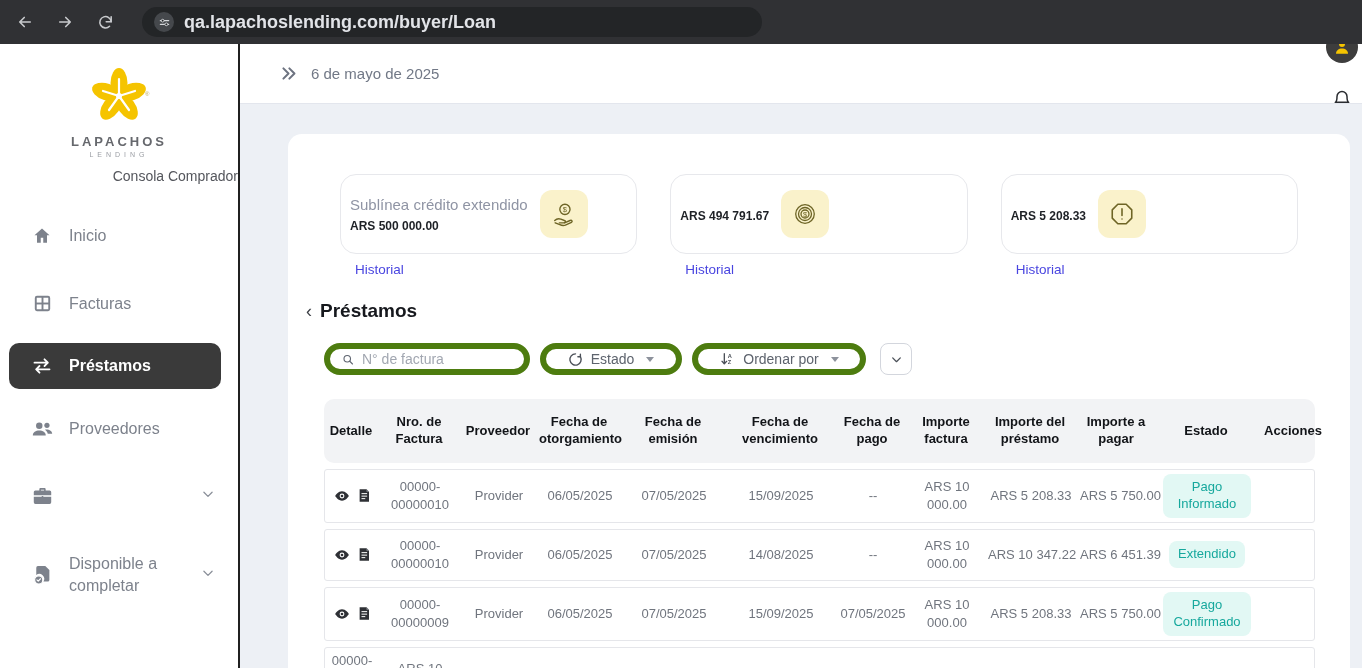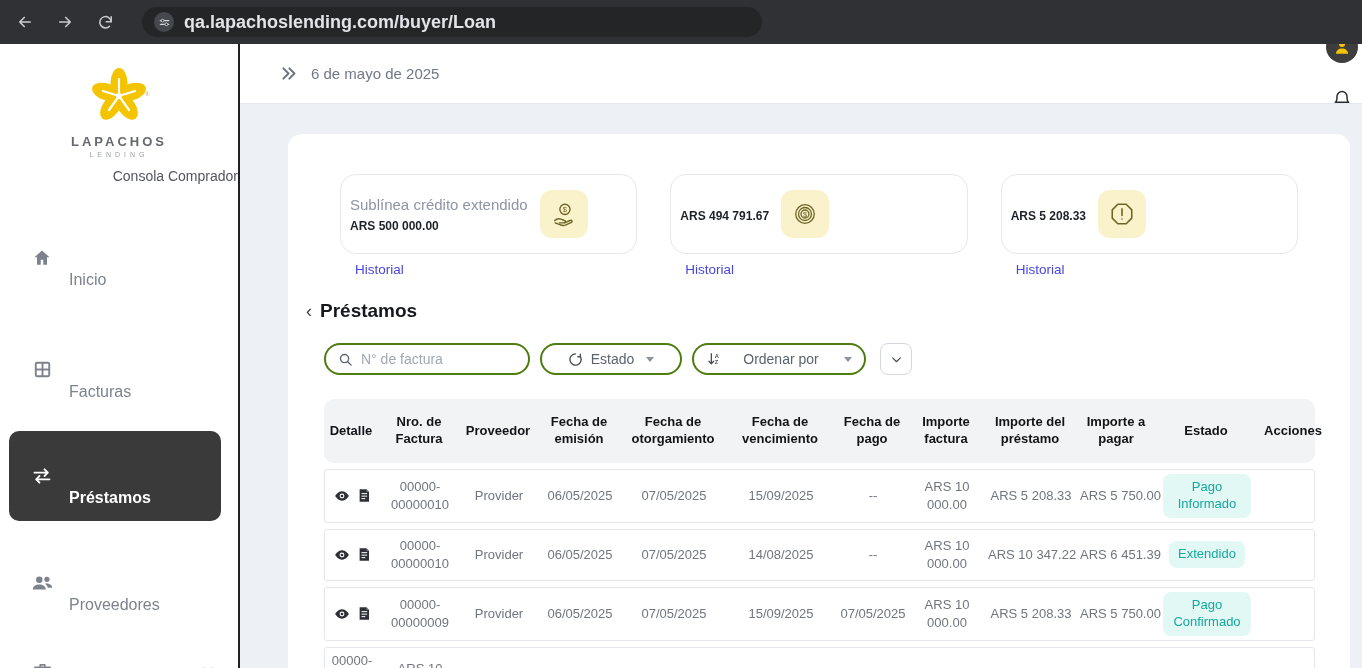--- a/index.html
+++ b/index.html
@@ -26,21 +26,21 @@
   .brand { text-align:center; padding-top:18px; }
   .brand-name { font-size:13px; font-weight:bold; letter-spacing:3px; color:#66686d; margin-top:2px; }
   .brand-sub { font-size:7px; letter-spacing:4px; color:#9a9da3; margin-top:2px; }
   .console-label { text-align:right; font-size:14px; color:#54565c; margin-top:10px; }
   .menu { margin-top:18px; display:flex; flex-direction:column; }
   .menu-item { display:flex; align-items:center; gap:16px; padding:12px 14px 12px 22px;
     margin:11px 9px; color:#7d828c; font-size:16px; cursor:pointer; border-radius:10px; line-height:1.35; }
   .menu-item .mi-icon { width:22px; display:flex; justify-content:center; flex-shrink:0; }
   .menu-item.active { background:#3a3a3a; color:#ffffff; font-weight:600; margin:6px 17px 6px 9px; }
   .menu-item .chev { margin-left:auto; color:#8a8f99; }
-  .menu-item .mi-label { flex:1;margin-top:44px; }
+  .menu-item .mi-label { flex:1; }
 
   
   .main { flex:1; display:flex; flex-direction:column; min-width:0; }
   .topbar { height:60px; background:#ffffff; border-bottom:1px solid #e3e6ed;
     display:flex; align-items:center; padding:0 0 0 40px; position:relative; overflow:hidden; }
   .topbar-date { display:flex; align-items:center; gap:14px; color:#717886; font-size:15px; }
   .topbar-right { margin-left:auto; display:flex; align-items:center; gap:26px; padding-right:0;flex-direction:column; }
   .buyer-label { font-size:15px; color:#17181c; font-weight:500; }
   .avatar { width:32px; height:32px; border-radius:50%; background:#3d3d3d;
     display:flex; align-items:center; justify-content:center; cursor:pointer; }
@@ -61,21 +61,21 @@
     display:flex; align-items:center; justify-content:center; flex-shrink:0; margin-left:12px; }
   .hist-link { display:inline-block; margin:8px 0 0 15px; font-size:13.5px; color:#4945e0; cursor:pointer; }
 
   
   .page-head { display:flex; align-items:center; gap:8px; margin:22px 0 0 18px;
     font-size:19px; font-weight:bold; color:#16181d; }
   .back-chev { font-size:18px; color:#3c3f45; cursor:pointer; font-weight:normal; }
 
   
   .filters { display:flex; align-items:center; gap:10px; margin:21px 0 0 36px; }
-  .pill { height:32px; border:2px solid #4d7c0f; border-radius:16px; background:#fff;
+  .pill { height:32px; border:6px solid #4d7c0f; border-radius:16px; background:#fff;
     display:flex; align-items:center; padding:0 12px; gap:8px; }
   .pill input { border:none; outline:none; font-size:14px; width:150px; color:#3a3d44;
     font-family:"Liberation Sans",sans-serif; }
   .pill input::placeholder { color:#a2a7b1; }
   .pill-label { font-size:14px; color:#5d636d; }
   .caret { width:0; height:0; border-left:4px solid transparent; border-right:4px solid transparent;
     border-top:5px solid #8d929c; margin-left:4px; }
   .sq-btn { width:32px; height:32px; border:1px solid #d3d6dd; border-radius:8px; background:#fff;
     display:flex; align-items:center; justify-content:center; cursor:pointer; margin-left:4px; }
 
@@ -318,21 +318,21 @@
             <input placeholder="N° de factura" style="">
           </div>
           <div class="pill" style="width:142px; justify-content:center;">
             <svg width="15" height="15" viewBox="0 0 24 24" fill="none" stroke="#4b5058" stroke-width="2.2" stroke-linecap="round">
                 <path d="M12 3a9 9 0 1 0 7.8 4.5"></path>
                 <path d="M19.8 3.5v4h-4"></path>
               </svg>
             <span class="pill-label">Estado</span>
             <span class="caret"></span>
           </div>
-          <div class="pill" style="width:174px; justify-content:space-between;">
+          <div class="pill" style="width:174px; justify-content:center;">
             <svg width="16" height="16" viewBox="0 0 24 24">
                 <g fill="none" stroke="#4b5058" stroke-width="2" stroke-linecap="round" stroke-linejoin="round">
                   <path d="M8 4v15"></path>
                   <path d="M4.5 15.5L8 19l3.5-3.5"></path>
                 </g>
                 <text x="13" y="10" font-size="8.5" font-weight="bold" fill="#4b5058" font-family="Liberation Sans, sans-serif">A</text>
                 <text x="13" y="20" font-size="8.5" font-weight="bold" fill="#4b5058" font-family="Liberation Sans, sans-serif">Z</text>
               </svg>
             <span class="pill-label">Ordenar por</span>
             <span class="caret"></span>
@@ -342,22 +342,22 @@
                 <path d="M5 9l7 7 7-7"></path>
               </svg>
           </div>
         </div>
 
         <div class="loan-table">
           <div class="thead tgrid" id="thead">
               <div class="th">Detalle</div>
               <div class="th">Nro. de Factura</div>
               <div class="th">Proveedor</div>
+              <div class="th">Fecha de otorgamiento</div>
               <div class="th">Fecha de emisión</div>
-              <div class="th">Fecha de otorgamiento</div>
               <div class="th">Fecha de vencimiento</div>
               <div class="th">Fecha de pago</div>
               <div class="th">Importe factura</div>
               <div class="th">Importe del préstamo</div>
               <div class="th">Importe a pagar</div>
               <div class="th">Estado</div>
               <div class="th">Acciones</div>
             </div>
           <div id="tbody">
   <div class="trow tgrid">

